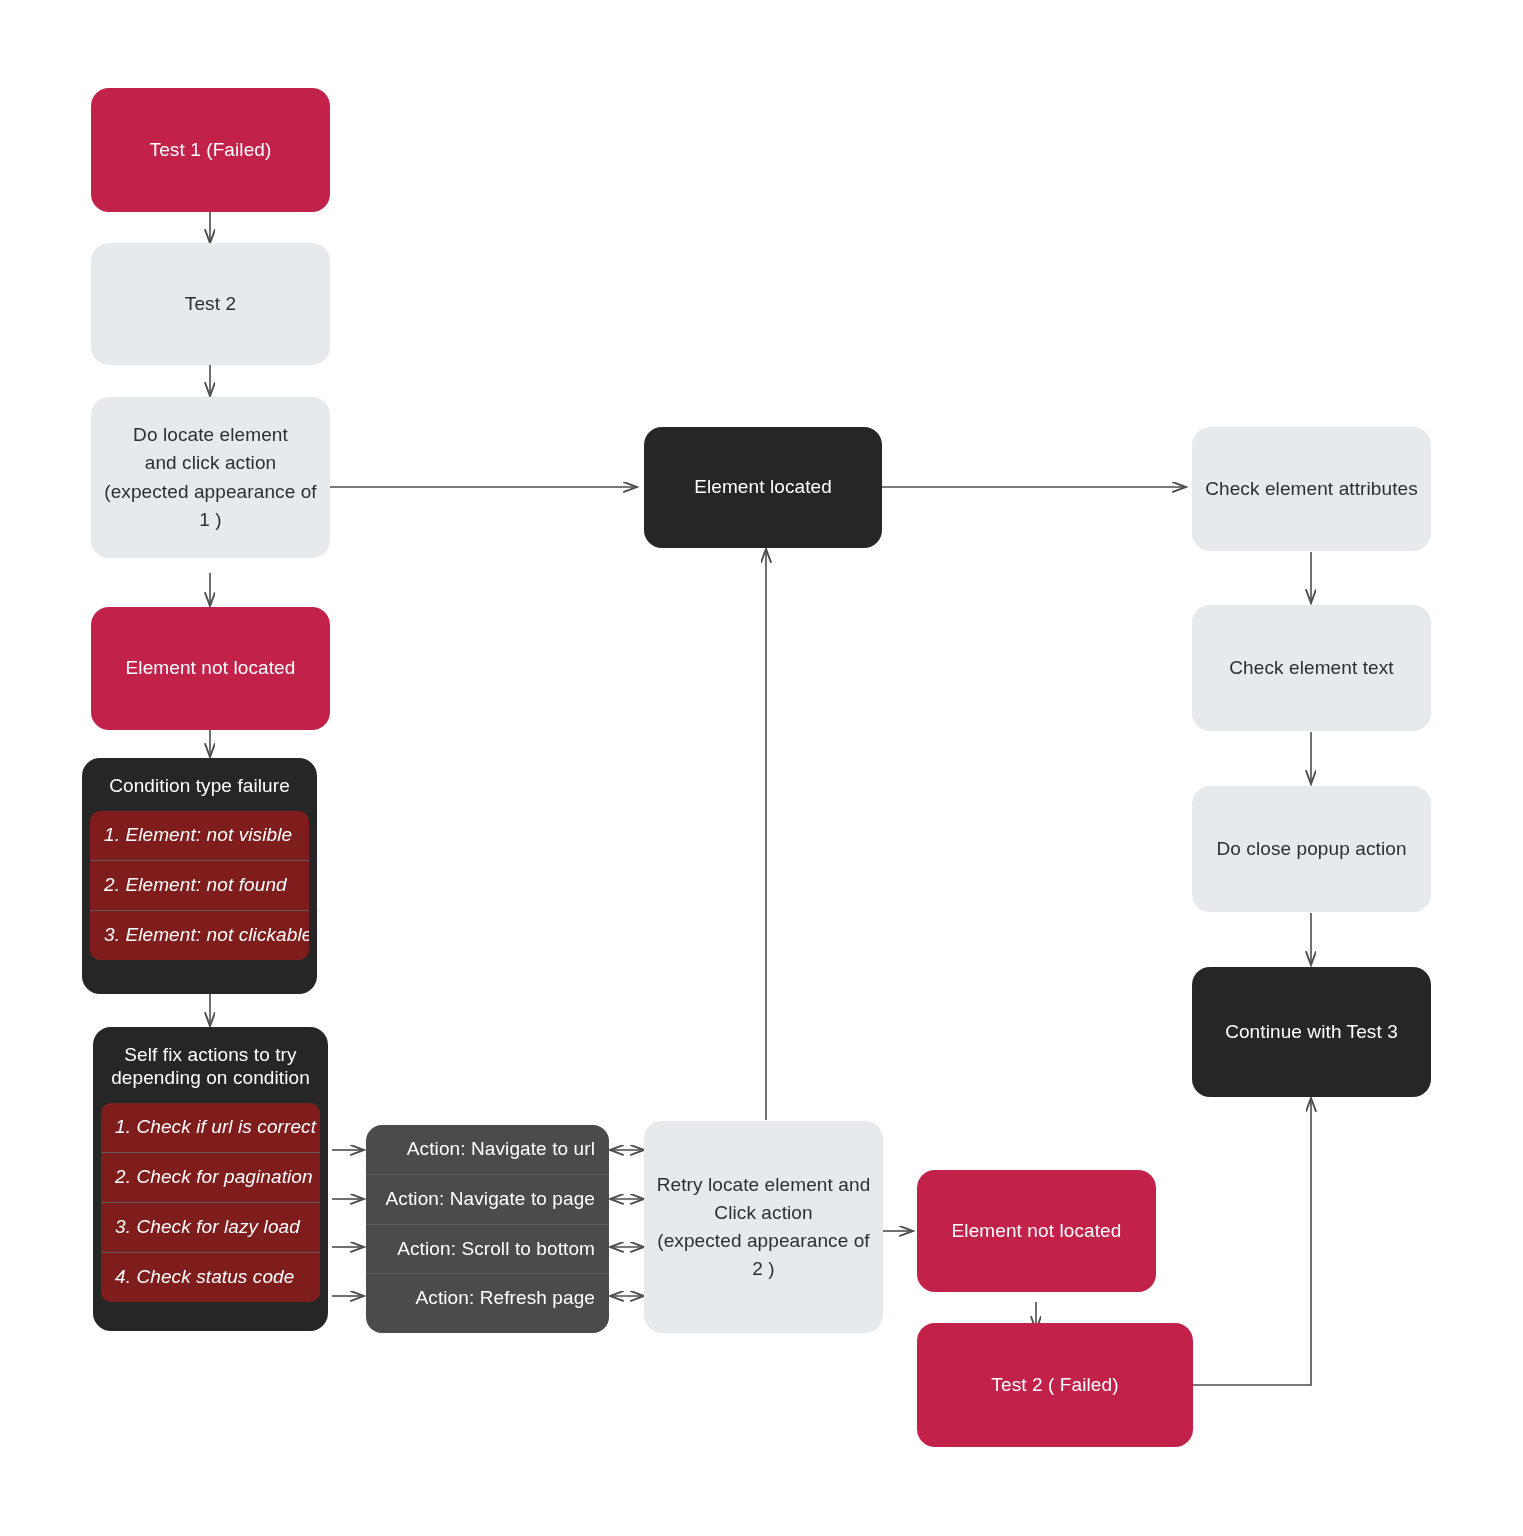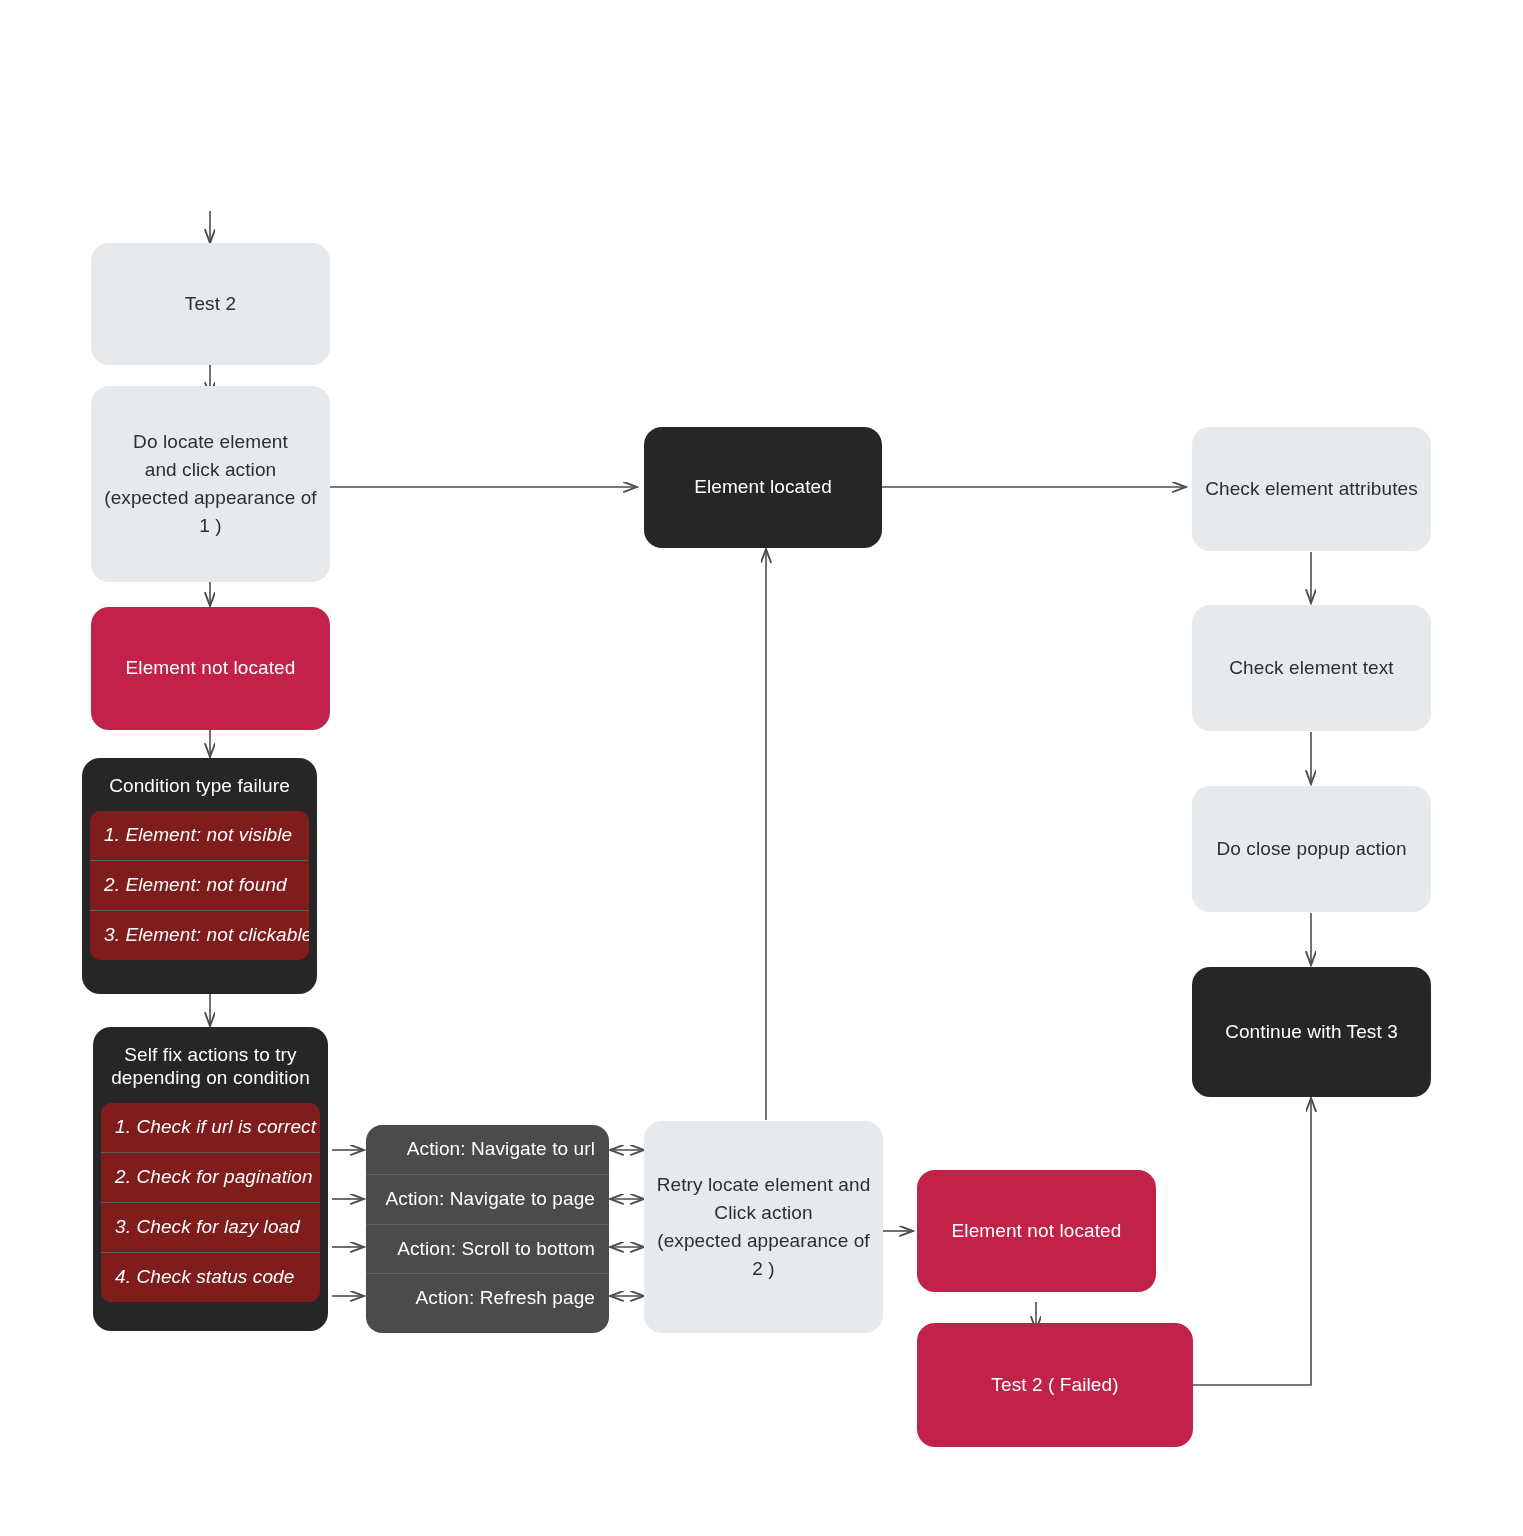--- a/index.html
+++ b/index.html
@@ -133,26 +133,29 @@
       <path d="M766,1120 L766,549" marker-end="url(#ah)"></path>
 
       <path d="M883,1231 L913,1231" marker-end="url(#ah)"></path>
 
       <path d="M1036,1302 L1036,1330" marker-end="url(#ah)"></path>
 
       <path d="M1158,1385 L1311,1385 L1311,1098" marker-end="url(#ah)"></path>
     </g>
   </svg>
 
+  <div class="node red" style="left:91px;top:88px;width:239px;height:124px;">
+    <span>Test 1 (Failed)</span>
+  </div>
 
   <div class="node grey" style="left:91px;top:243px;width:239px;height:122px;">
     <span>Test 2</span>
   </div>
 
-  <div class="node grey ml" style="left:91px;top:386px;width:239px;height:196px;">
+  <div class="node grey ml" style="left:91px;top:397px;width:239px;height:161px;">
     <span class="ml">Do locate element
 and click action
 (expected appearance of 1 )</span>
   </div>
 
   <div class="node red" style="left:91px;top:607px;width:239px;height:123px;">
     <span>Element not located</span>
   </div>
 
   <div class="node dark" style="left:644px;top:427px;width:238px;height:121px;">

